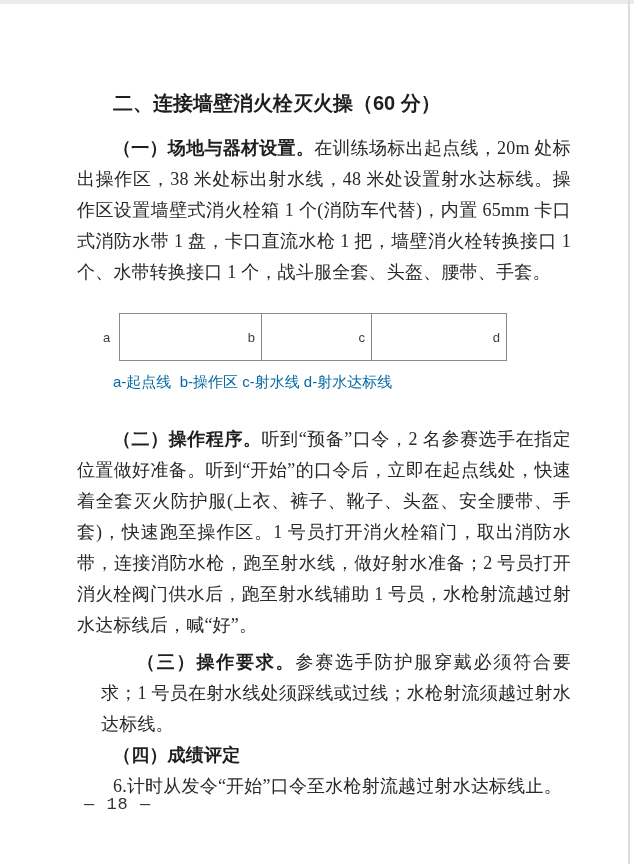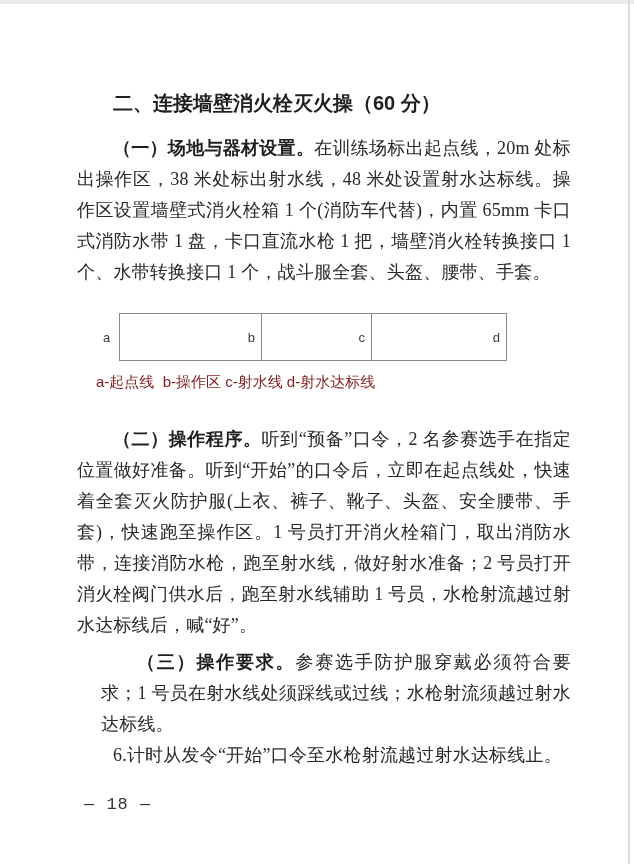--- a/index.html
+++ b/index.html
@@ -90,25 +90,25 @@
     color: #3d3d3d;
     line-height: 1;
   }
   .label-a {
     position: absolute;
     left: -16px;
     top: 50%;
     transform: translateY(-50%);
   }
   .caption {
-    margin: 11px 0 0 19px;
+    margin: 11px 0 0 36px;
     font-family: "Liberation Sans", "DejaVu Sans", sans-serif;
     font-size: 15px;
     line-height: 20px;
-    color: #7f1d1d;
+    color: #0369a1;
     white-space: pre;
   }
   .page-number {
     position: absolute;
     left: 84px;
     top: 795px;
     font-size: 17px;
     letter-spacing: 1px;
     color: #333333;
     font-family: Liberation Mono, monospace;
@@ -141,20 +141,21 @@
         </div>
       </div>
     </div>
 
     <div class="caption">a-起点线  b-操作区 c-射水线 d-射水达标线</div>
 
     <p class="para p-second"><span class="sec-label">（二）操作程序。</span><span>听到“预备”口令，2 名参赛选手在指定位置做好准备。听到“开始”的口令后，立即在起点线处，快速着全套灭火防护服(上衣、裤子、靴子、头盔、安全腰带、手套)，快速跑至操作区。1 号员打开消火栓箱门，取出消防水带，连接消防水枪，跑至射水线，做好射水准备；2 号员打开消火栓阀门供水后，跑至射水线辅助 1 号员，水枪射流越过射水达标线后，喊“好”。</span></p>
 
     <p class="para p-third"><span class="sec-label">（三）操作要求。</span><span>参赛选手防护服穿戴必须符合要求；1 号员在射水线处须踩线或过线；水枪射流须越过射水达标线。</span></p>
 
+    <p class="para p-fourth"><span class="sec-label">（四）成绩评定</span></p>
 
     <p class="para p-item">6.计时从发令“开始”口令至水枪射流越过射水达标线止。</p>
 
 
   </div>
 
   <div class="page-number">— 18 —</div>
 </div>
 
 </body></html>

